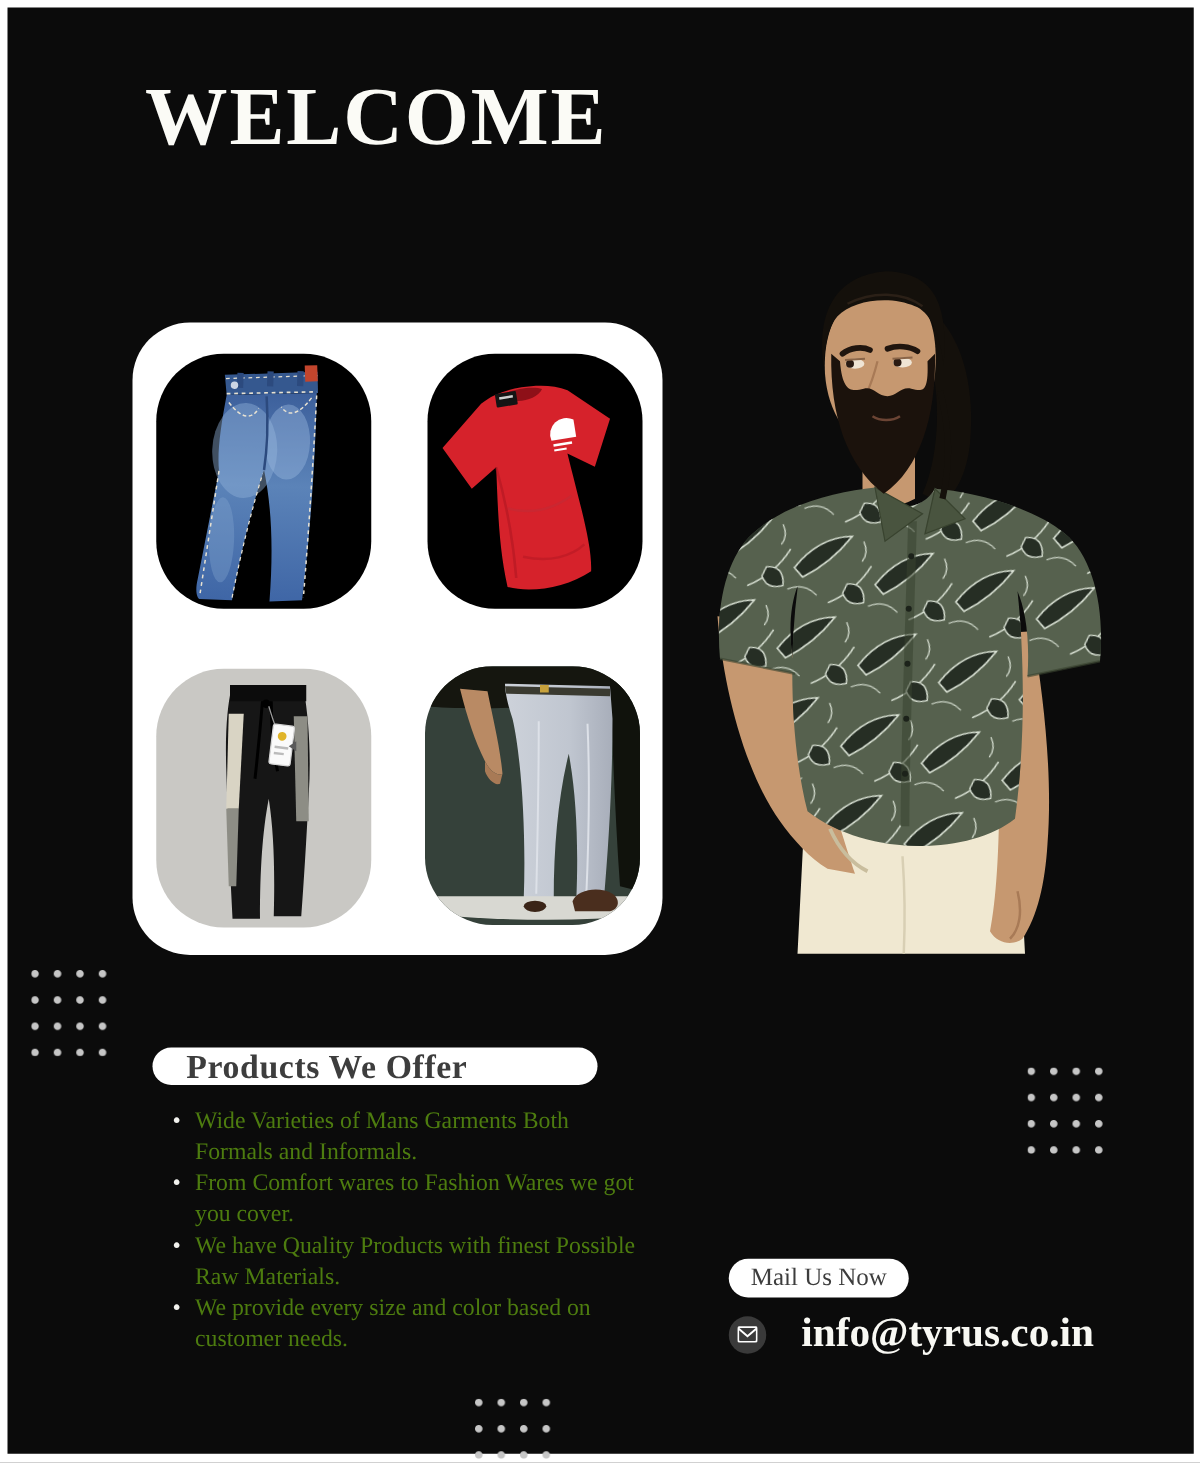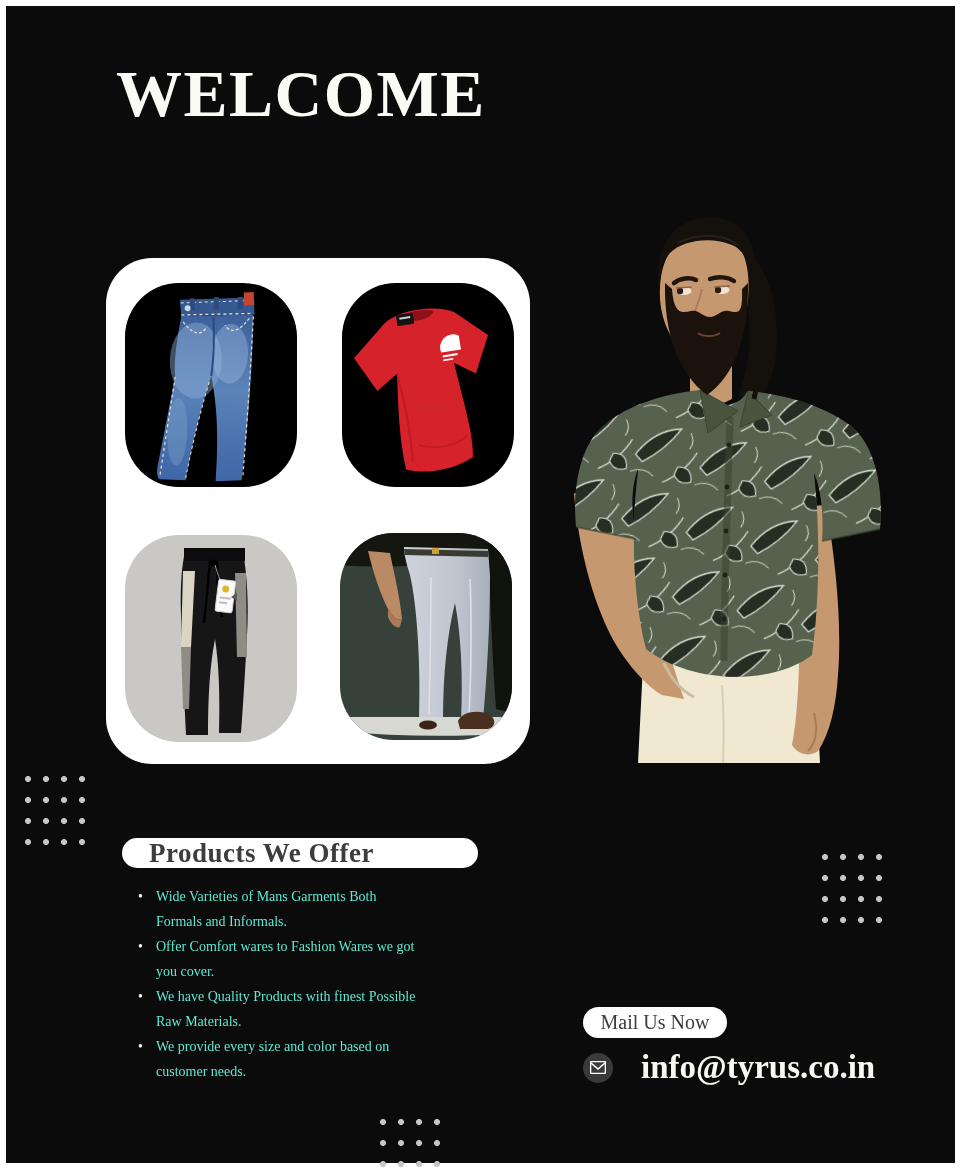--- a/index.html
+++ b/index.html
@@ -33,22 +33,22 @@
   .dots-left   { left:19px;  top:770px;  width:62px; height:69px; }
   .dots-right  { left:816px; top:848px;  width:62px; height:69px; }
   .dots-bottom { left:374px; top:1113px; width:62px; height:48px; }
 
   
   .offers-pill { position:absolute; left:116px; top:832px; width:356px; height:30px;
                  background:#ffffff; border-radius:24px; display:flex; align-items:flex-start;
                  padding-left:27px; }
   .offers-pill span { font-size:27px; font-weight:700; color:#3d3d3d; letter-spacing:0.5px; }
   .offers-list { position:absolute; left:124px; top:878px; width:390px; list-style:none; }
-  .offers-list li { position:relative; padding-left:26px; font-size:14px; line-height:25px;
-                    color:#5eead4; }
+  .offers-list li { position:relative; padding-left:26px; font-size:19px; line-height:25px;
+                    color:#4d7c0f; }
   .offers-list li::before { content:"\2022"; position:absolute; left:8px; top:0; color:#f2f2ee; }
 
   
   .mail-pill { position:absolute; left:577px; top:1001px; width:144px; height:31px;
                background:#ffffff; border-radius:16px; display:flex; align-items:center;
                justify-content:center; cursor:pointer; }
   .mail-pill span { font-size:20px; font-weight:400; color:#3d3d3d; }
   .email-row { position:absolute; left:577px; top:1043px; display:flex; align-items:center; gap:28px; }
   .email-circle { width:30px; height:30px; border-radius:50%; background:#3a3a3a;
                   display:flex; align-items:center; justify-content:center; }
@@ -227,21 +227,21 @@
 
     <div class="dot-grid dots-left"></div>
     <div class="dot-grid dots-right"></div>
     <div class="dot-grid dots-bottom"></div>
 
     <div class="offers-pill">
       <span>Products We Offer</span>
     </div>
     <ul class="offers-list">
       <li><span>Wide Varieties of Mans Garments Both</span><br><span>Formals and Informals.</span></li>
-      <li><span>Offer Comfort wares to Fashion Wares we got</span><br><span>you cover.</span></li>
+      <li><span>From Comfort wares to Fashion Wares we got</span><br><span>you cover.</span></li>
       <li><span>We have Quality Products with finest Possible</span><br><span>Raw Materials.</span></li>
       <li><span>We provide every size and color based on</span><br><span>customer needs.</span></li>
     </ul>
 
     <div class="mail-pill">
       <span>Mail Us Now</span>
     </div>
     <div class="email-row">
       <span class="email-circle">
         <svg width="16" height="13" viewBox="0 0 16 13">

